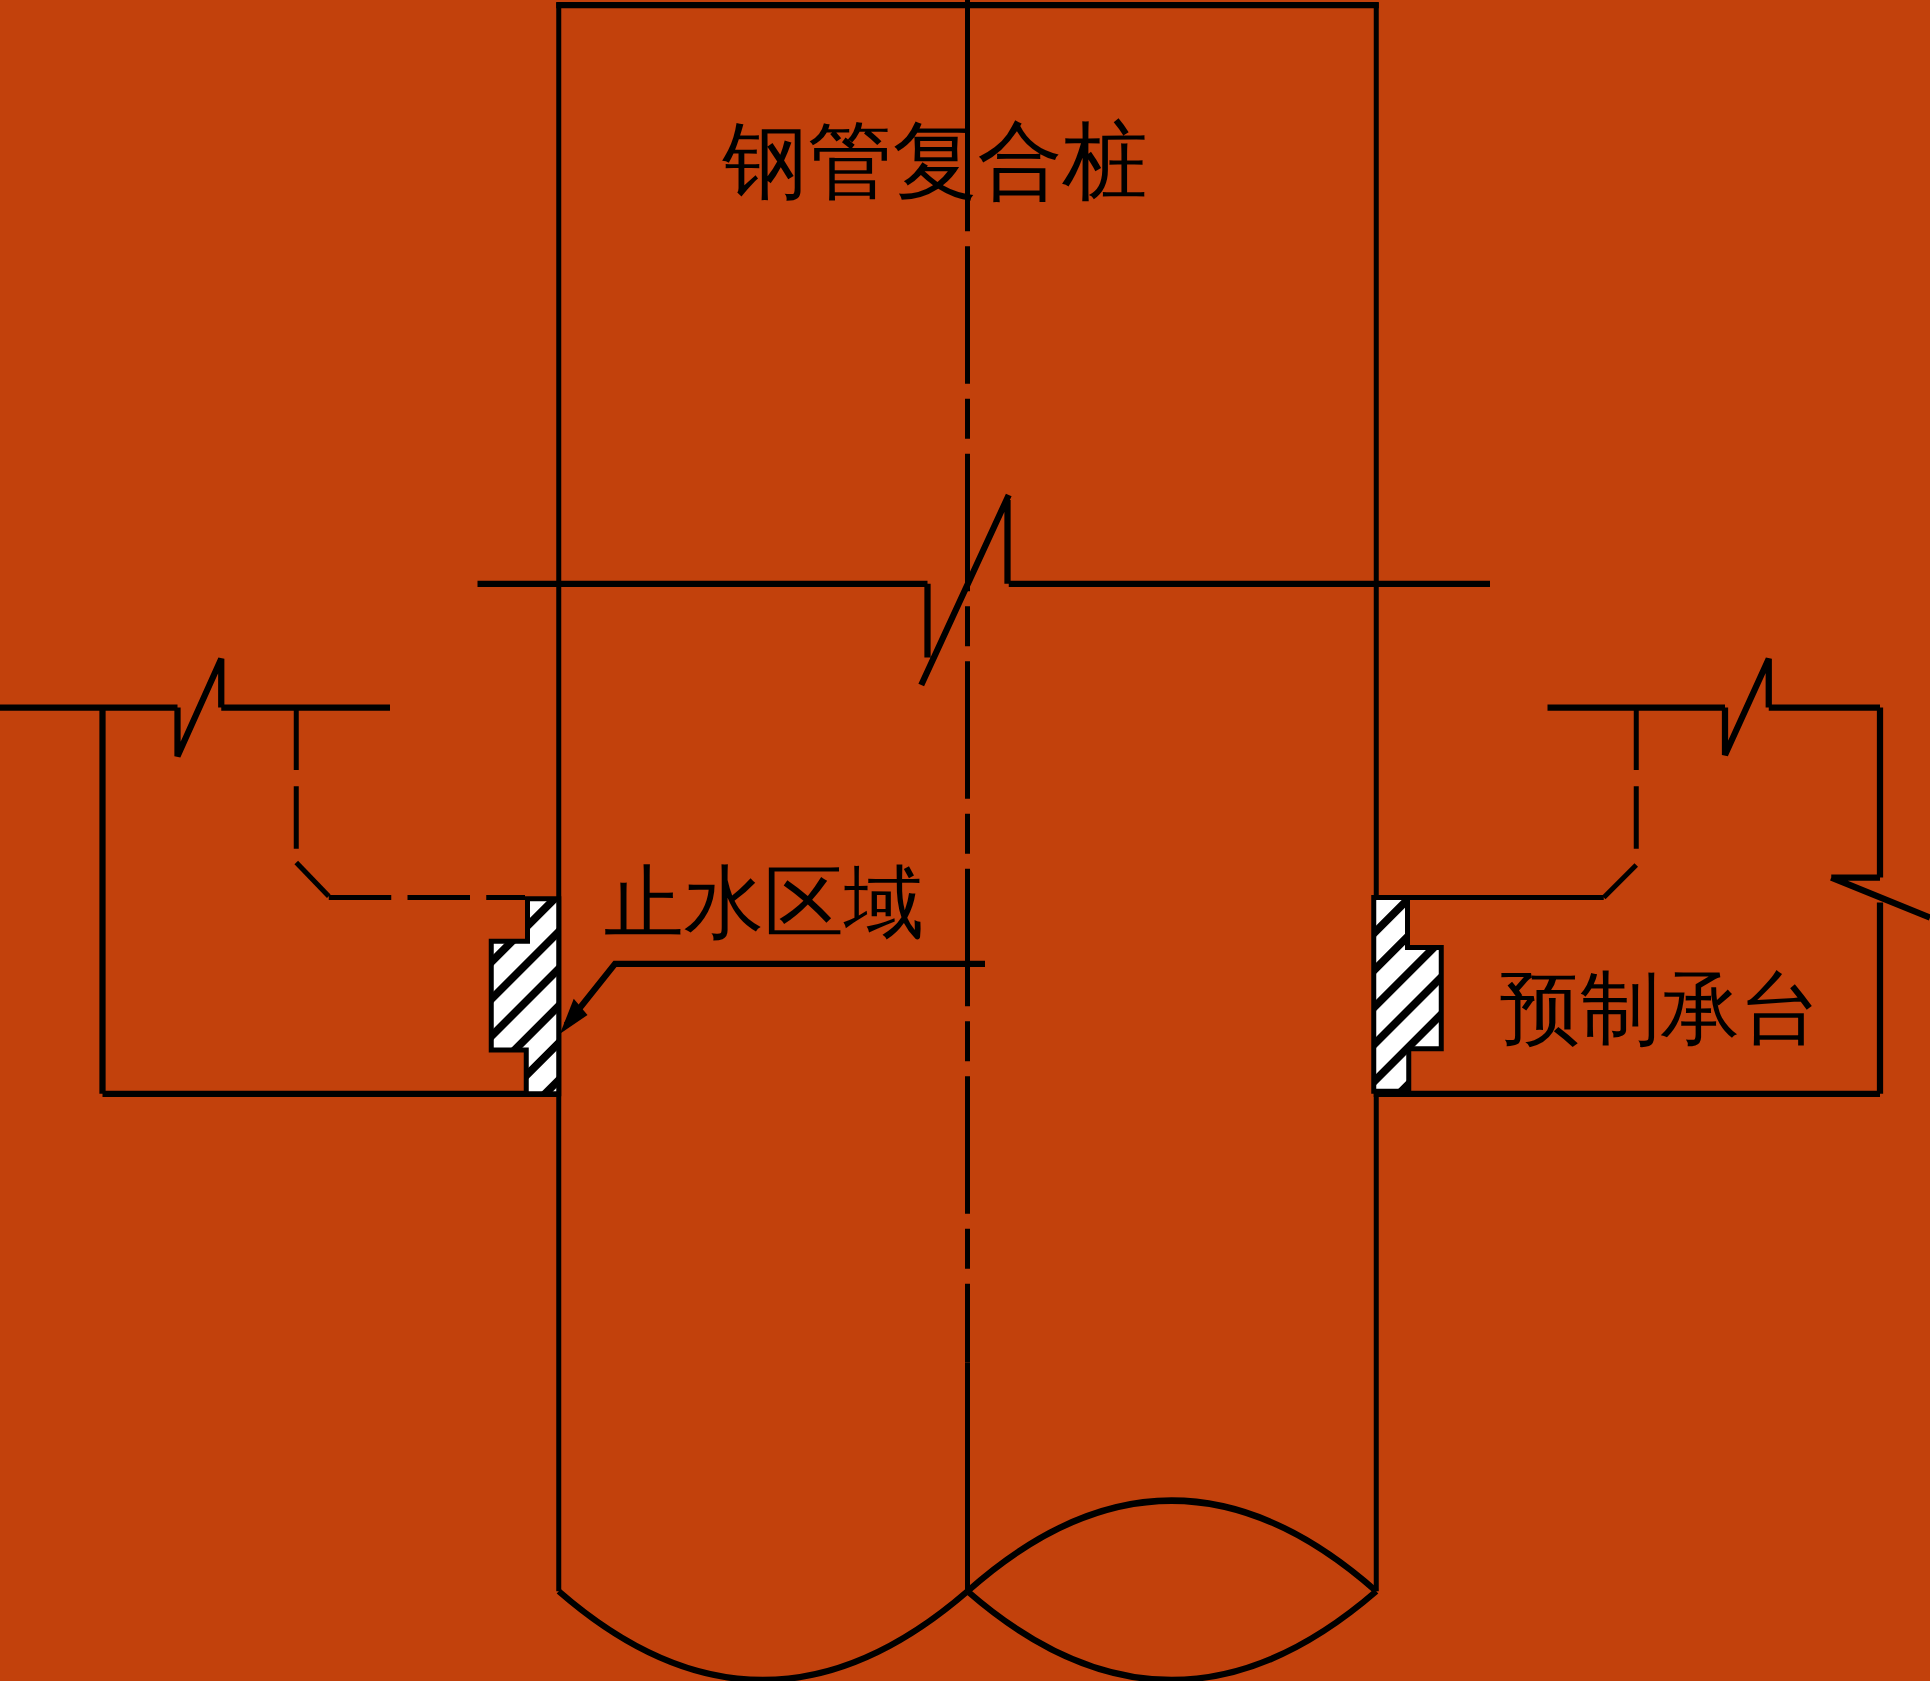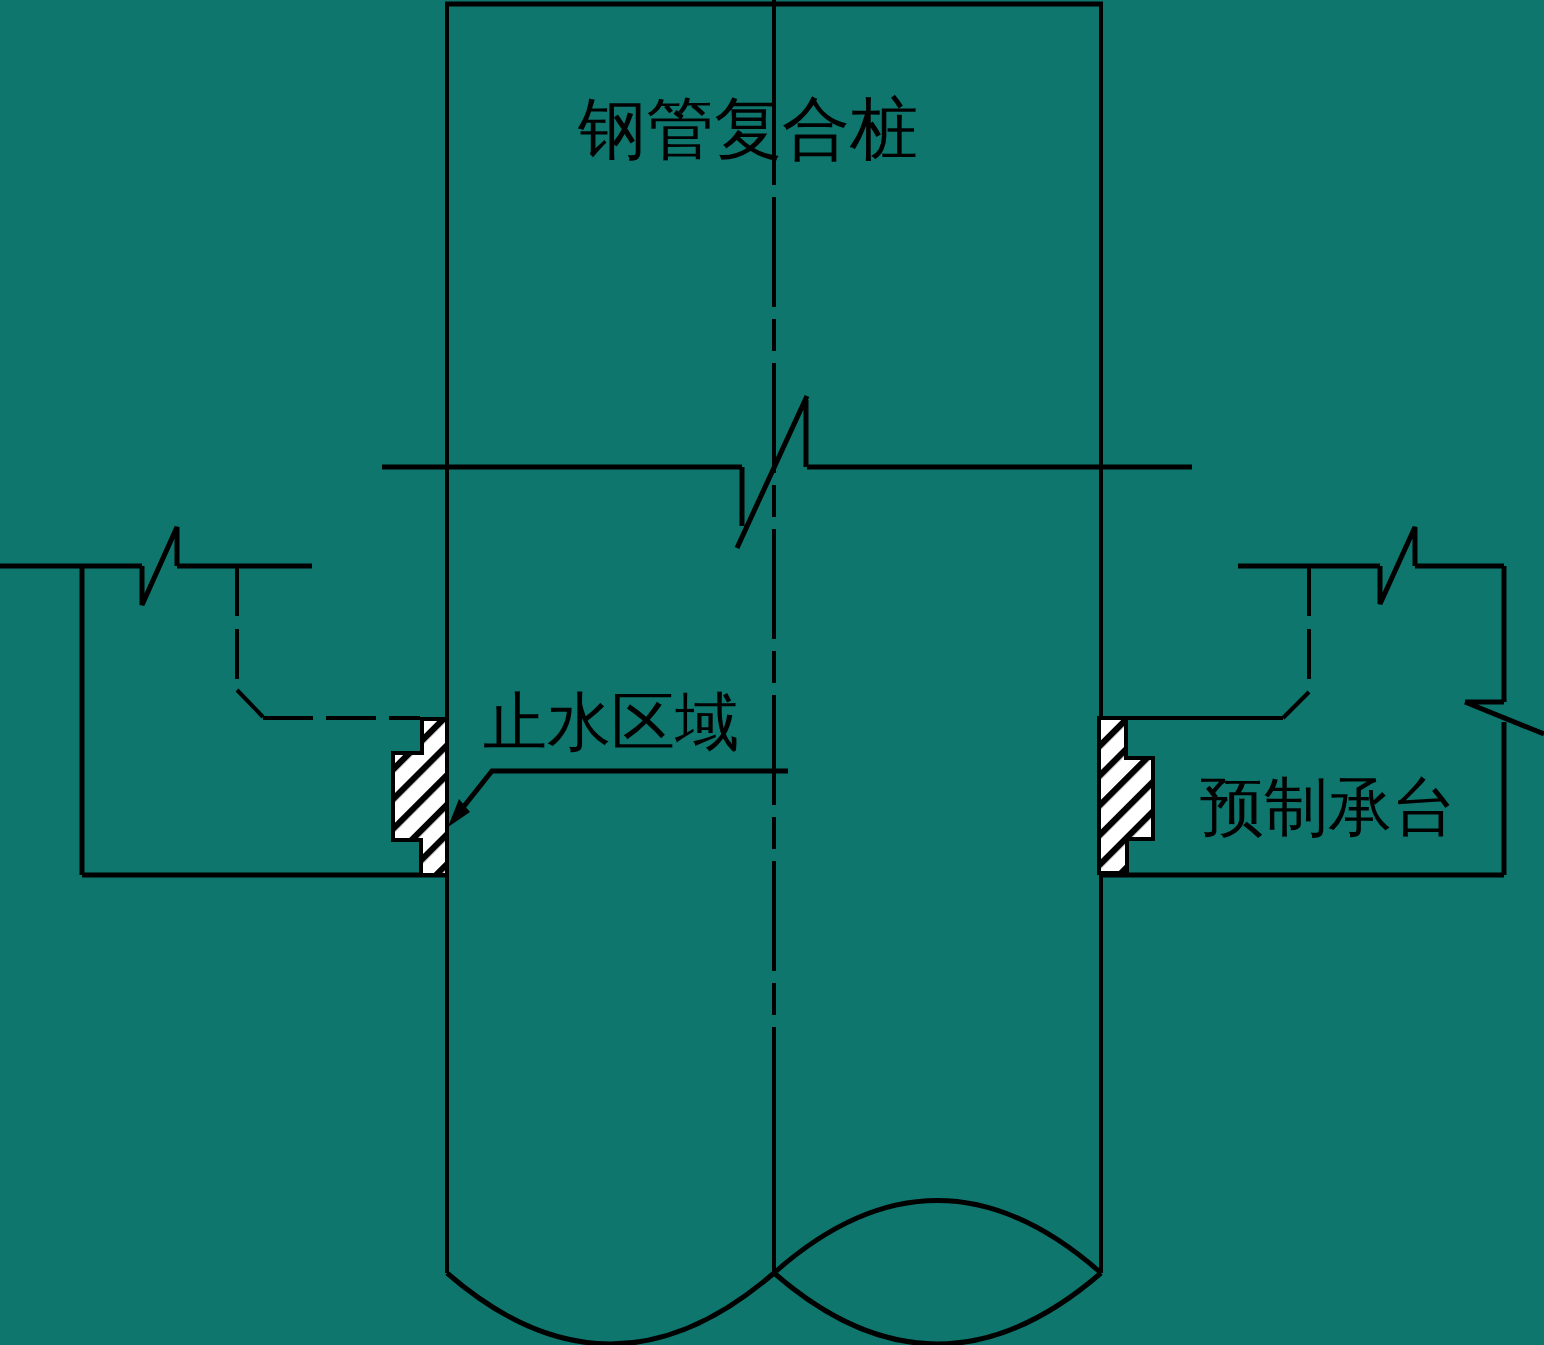--- a/index.html
+++ b/index.html
@@ -4,21 +4,21 @@
 <style>
   html, body {
     margin: 0;
     padding: 0;
     background: #ffffff;
   }
   .stage {
     position: relative;
     width: 1544px;
     height: 1345px;
-    background: #0f766e;
+    background: #c2410c;
     overflow: hidden;
     font-family: "Liberation Serif", "DejaVu Serif", serif;
   }
   svg.drawing {
     position: absolute;
     left: 0;
     top: 0;
     width: 1544px;
     height: 1345px;
   }

